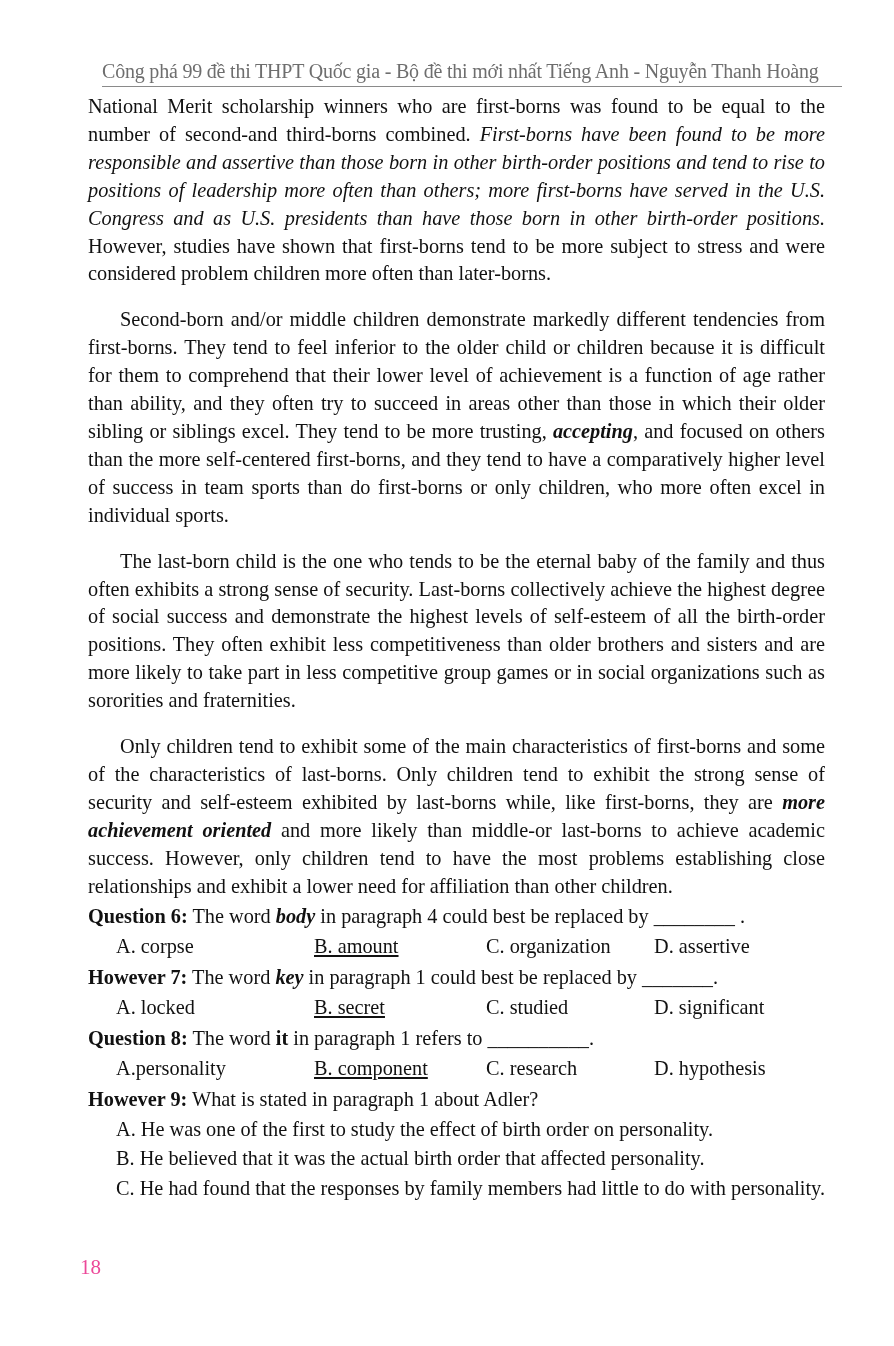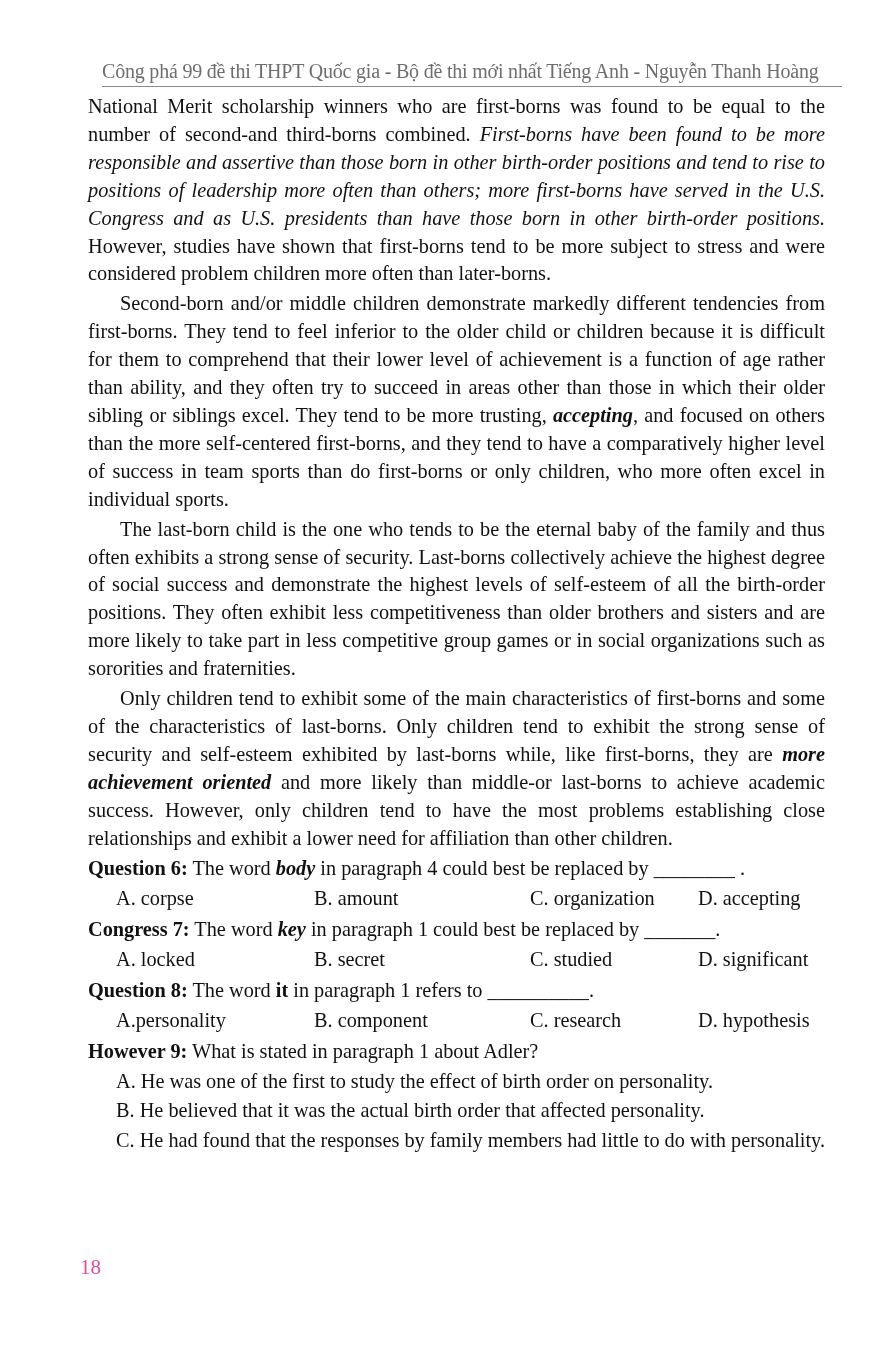--- a/index.html
+++ b/index.html
@@ -3,26 +3,26 @@
 <meta charset="utf-8">
 <style>
   html, body { margin: 0; padding: 0; background: #ffffff; }
   body { width: 894px; height: 1346px; position: relative; overflow: hidden;
          font-family: "Liberation Serif", "DejaVu Serif", serif; color: #111; }
   .header { position: absolute; left: 80px; top: 60px; width: 740px;
             font-size: 20px; color: #6e6e6e; letter-spacing: -0.2px;
             border-bottom: 1.5px solid #8a8a8a; padding-bottom: 3px; white-space: nowrap; margin-left: 22px; }
   .content { position: absolute; left: 88px; top: 93px; width: 737px; font-size: 20.3px; line-height: 27.9px; }
   p { margin: 0; text-align: justify; }
-  p.indent { text-indent: 32px; margin-top: 2px; }
+  p.indent { text-indent: 32px; margin-top: 18px; }
   .q { margin-top: 2px; line-height: 29.5px; }
   .qlabel { font-weight: bold; }
   .opts { display: flex; padding-left: 28px; line-height: 29.5px; }
   .opts span { display: inline-block; }
-  .o1 { width: 198px; } .o2 { width: 172px; } .o3 { width: 168px; margin-left: 44px; }
+  .o1 { width: 198px; } .o2 { width: 172px; text-decoration: underline; } .o3 { width: 168px; }
   .long-opt { padding-left: 28px; line-height: 29.5px; text-align: justify; }
   .long-opt.wrap { padding-left: 0; text-indent: 28px; }
   .page-num { position: absolute; left: 80px; top: 1255px; font-size: 21px; color: #ec4899; }
   em.bi { font-weight: bold; font-style: italic; text-align: center; }
 </style>
 </head>
 <body>
 
 <div class="header">Công phá 99 đề thi THPT Quốc gia - Bộ đề thi mới nhất Tiếng Anh - Nguyễn Thanh Hoàng</div>
 
@@ -35,25 +35,25 @@
 
   <p class="indent"><span>Only children tend to exhibit some of the main characteristics of first-borns and some of the characteristics of last-borns. Only children tend to exhibit the strong sense of security and self-esteem exhibited by last-borns while, like first-borns, they are </span><em class="bi">more achievement oriented</em><span> and more likely than middle-or last-borns to achieve academic success. However, only children tend to have the most problems establishing close relationships and exhibit a lower need for affiliation than other children.</span></p>
 
   <div class="q">
     <span class="qlabel">Question 6:</span><span> The word </span><em class="bi">body</em><span> in paragraph 4 could best be replaced by ________ .</span>
   </div>
   <div class="opts">
     <span class="o1">A. corpse</span>
     <span class="o2">B. amount</span>
     <span class="o3">C. organization</span>
-    <span>D. accepting</span>
+    <span>D. assertive</span>
   </div>
 
   <div class="q">
-    <span class="qlabel">Congress 7:</span><span> The word </span><em class="bi">key</em><span> in paragraph 1 could best be replaced by _______.</span>
+    <span class="qlabel">However 7:</span><span> The word </span><em class="bi">key</em><span> in paragraph 1 could best be replaced by _______.</span>
   </div>
   <div class="opts">
     <span class="o1">A. locked</span>
     <span class="o2">B. secret</span>
     <span class="o3">C. studied</span>
     <span>D. significant</span>
   </div>
 
   <div class="q">
     <span class="qlabel">Question 8:</span><span> The word </span><b>it</b><span> in paragraph 1 refers to __________.</span>

